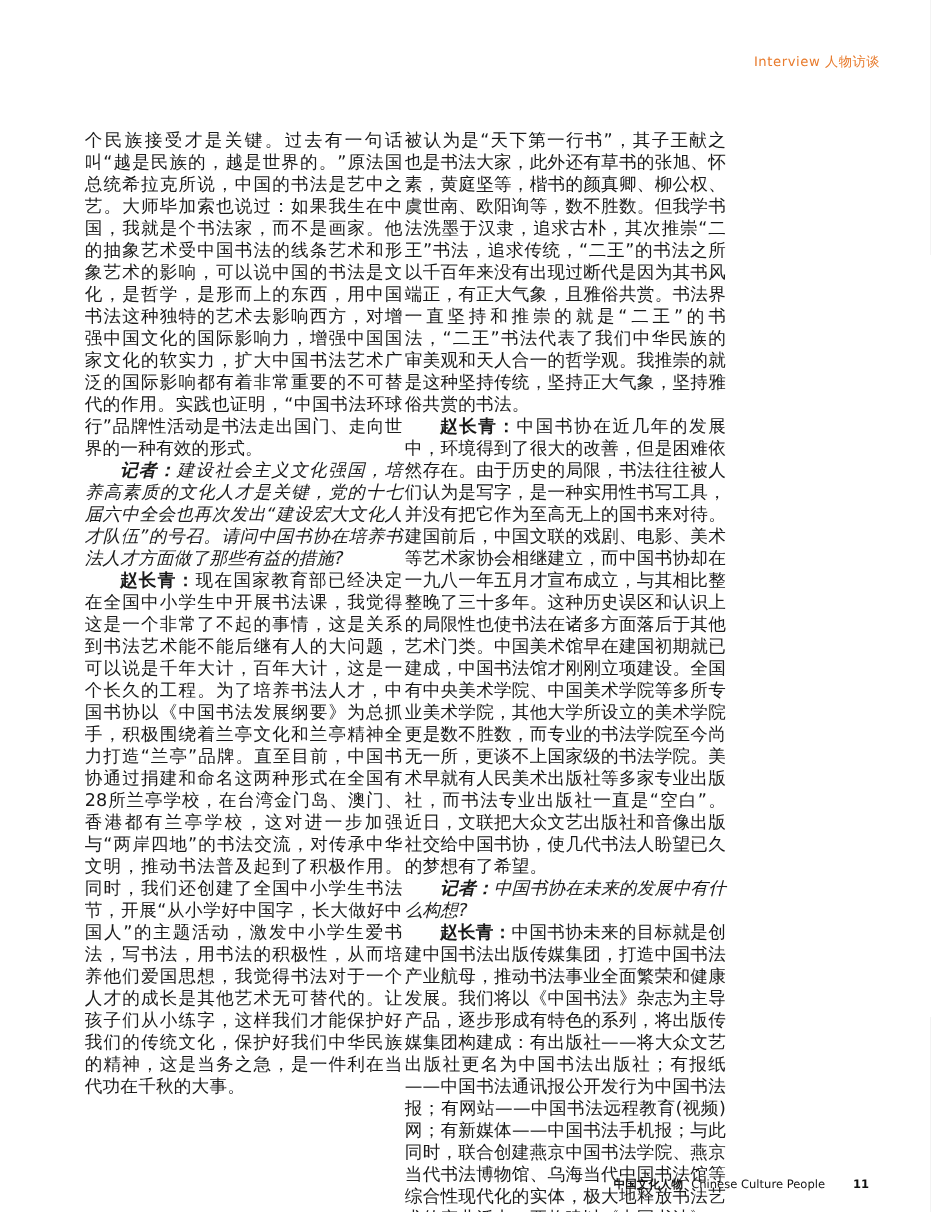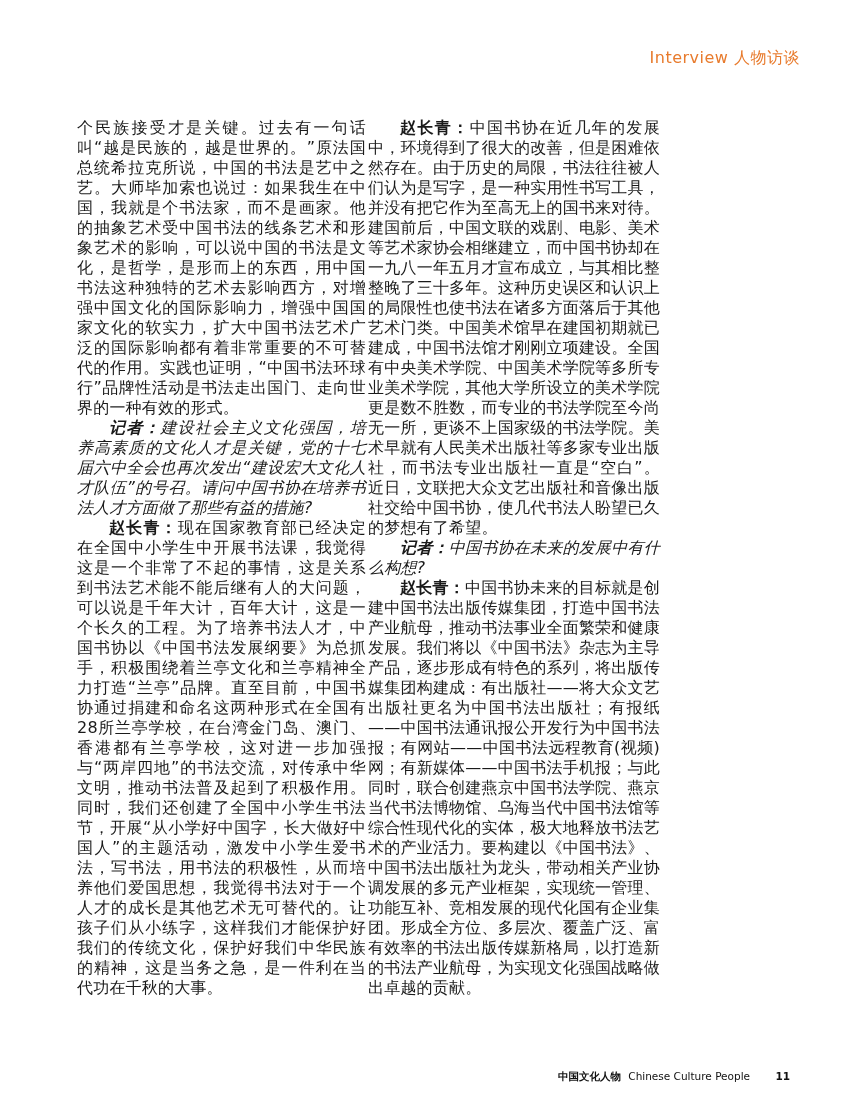--- a/index.html
+++ b/index.html
@@ -8,21 +8,21 @@
     width:846px;height:1102px;
     margin:0 auto;
     background:#ffffff;
     font-family:"DejaVu Sans",sans-serif;
     color:#1a1a1a;
     overflow:hidden;
   }
   .header{
     position:absolute;top:48px;left:0;width:800px;
     text-align:right;
-    font-size:16px;
+    font-size:12px;
     letter-spacing:0.5px;
     color:#E87B2D;
   }
   .column{
     position:absolute;top:118px;
     text-align:justify;
     font-size:16px;
     line-height:20px;
     letter-spacing:0.2px;
   }
@@ -48,20 +48,21 @@
 
   <div class="header" style="color: rgb(232, 123, 45);">Interview  人物访谈</div>
 
   <div class="column col-left">
       <p class="para body">个民族接受才是关键。过去有一句话叫“越是民族的，越是世界的。”原法国总统希拉克所说，中国的书法是艺中之艺。大师毕加索也说过：如果我生在中国，我就是个书法家，而不是画家。他的抽象艺术受中国书法的线条艺术和形象艺术的影响，可以说中国的书法是文化，是哲学，是形而上的东西，用中国书法这种独特的艺术去影响西方，对增强中国文化的国际影响力，增强中国国家文化的软实力，扩大中国书法艺术广泛的国际影响都有着非常重要的不可替代的作用。实践也证明，“中国书法环球行”品牌性活动是书法走出国门、走向世界的一种有效的形式。</p>
       <p class="para question"><span class="speaker">记者：</span>建设社会主义文化强国，培养高素质的文化人才是关键，党的十七届六中全会也再次发出“建设宏大文化人才队伍”的号召。请问中国书协在培养书法人才方面做了那些有益的措施?</p>
       <p class="para answer"><span class="speaker">赵长青：</span>现在国家教育部已经决定在全国中小学生中开展书法课，我觉得这是一个非常了不起的事情，这是关系到书法艺术能不能后继有人的大问题，可以说是千年大计，百年大计，这是一个长久的工程。为了培养书法人才，中国书协以《中国书法发展纲要》为总抓手，积极围绕着兰亭文化和兰亭精神全力打造“兰亭”品牌。直至目前，中国书协通过捐建和命名这两种形式在全国有28所兰亭学校，在台湾金门岛、澳门、香港都有兰亭学校，这对进一步加强与“两岸四地”的书法交流，对传承中华文明，推动书法普及起到了积极作用。同时，我们还创建了全国中小学生书法节，开展“从小学好中国字，长大做好中国人”的主题活动，激发中小学生爱书法，写书法，用书法的积极性，从而培养他们爱国思想，我觉得书法对于一个人才的成长是其他艺术无可替代的。让孩子们从小练字，这样我们才能保护好我们的传统文化，保护好我们中华民族的精神，这是当务之急，是一件利在当代功在千秋的大事。</p>
     </div>
 
   <div class="column col-right">
+      <p class="para body">被认为是“天下第一行书”，其子王献之也是书法大家，此外还有草书的张旭、怀素，黄庭坚等，楷书的颜真卿、柳公权、虞世南、欧阳询等，数不胜数。但我学书法洗墨于汉隶，追求古朴，其次推崇“二王”书法，追求传统，“二王”的书法之所以千百年来没有出现过断代是因为其书风端正，有正大气象，且雅俗共赏。书法界一直坚持和推崇的就是“二王”的书法，“二王”书法代表了我们中华民族的审美观和天人合一的哲学观。我推崇的就是这种坚持传统，坚持正大气象，坚持雅俗共赏的书法。</p>
       <p class="para answer"><span class="speaker">赵长青：</span>中国书协在近几年的发展中，环境得到了很大的改善，但是困难依然存在。由于历史的局限，书法往往被人们认为是写字，是一种实用性书写工具，并没有把它作为至高无上的国书来对待。建国前后，中国文联的戏剧、电影、美术等艺术家协会相继建立，而中国书协却在一九八一年五月才宣布成立，与其相比整整晚了三十多年。这种历史误区和认识上的局限性也使书法在诸多方面落后于其他艺术门类。中国美术馆早在建国初期就已建成，中国书法馆才刚刚立项建设。全国有中央美术学院、中国美术学院等多所专业美术学院，其他大学所设立的美术学院更是数不胜数，而专业的书法学院至今尚无一所，更谈不上国家级的书法学院。美术早就有人民美术出版社等多家专业出版社，而书法专业出版社一直是“空白”。近日，文联把大众文艺出版社和音像出版社交给中国书协，使几代书法人盼望已久的梦想有了希望。</p>
       <p class="para question"><span class="speaker">记者：</span>中国书协在未来的发展中有什么构想?</p>
       <p class="para answer"><span class="speaker">赵长青：</span>中国书协未来的目标就是创建中国书法出版传媒集团，打造中国书法产业航母，推动书法事业全面繁荣和健康发展。我们将以《中国书法》杂志为主导产品，逐步形成有特色的系列，将出版传媒集团构建成：有出版社——将大众文艺出版社更名为中国书法出版社；有报纸——中国书法通讯报公开发行为中国书法报；有网站——中国书法远程教育(视频)网；有新媒体——中国书法手机报；与此同时，联合创建燕京中国书法学院、燕京当代书法博物馆、乌海当代中国书法馆等综合性现代化的实体，极大地释放书法艺术的产业活力。要构建以《中国书法》、中国书法出版社为龙头，带动相关产业协调发展的多元产业框架，实现统一管理、功能互补、竞相发展的现代化国有企业集团。形成全方位、多层次、覆盖广泛、富有效率的书法出版传媒新格局，以打造新的书法产业航母，为实现文化强国战略做出卓越的贡献。</p>
     </div>
 
   <div class="footer">
     <span class="zh">中国文化人物</span>
     <span class="en">Chinese Culture People</span>
     <span class="pagenum">11</span>
   </div>

